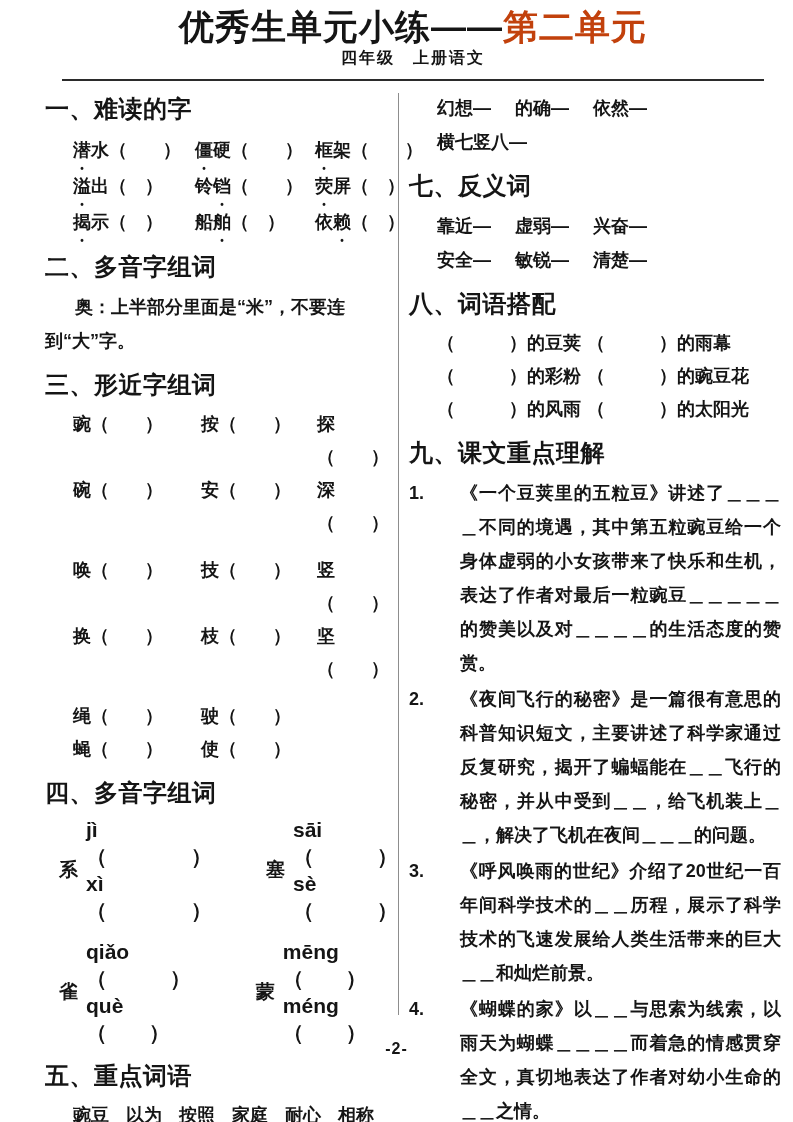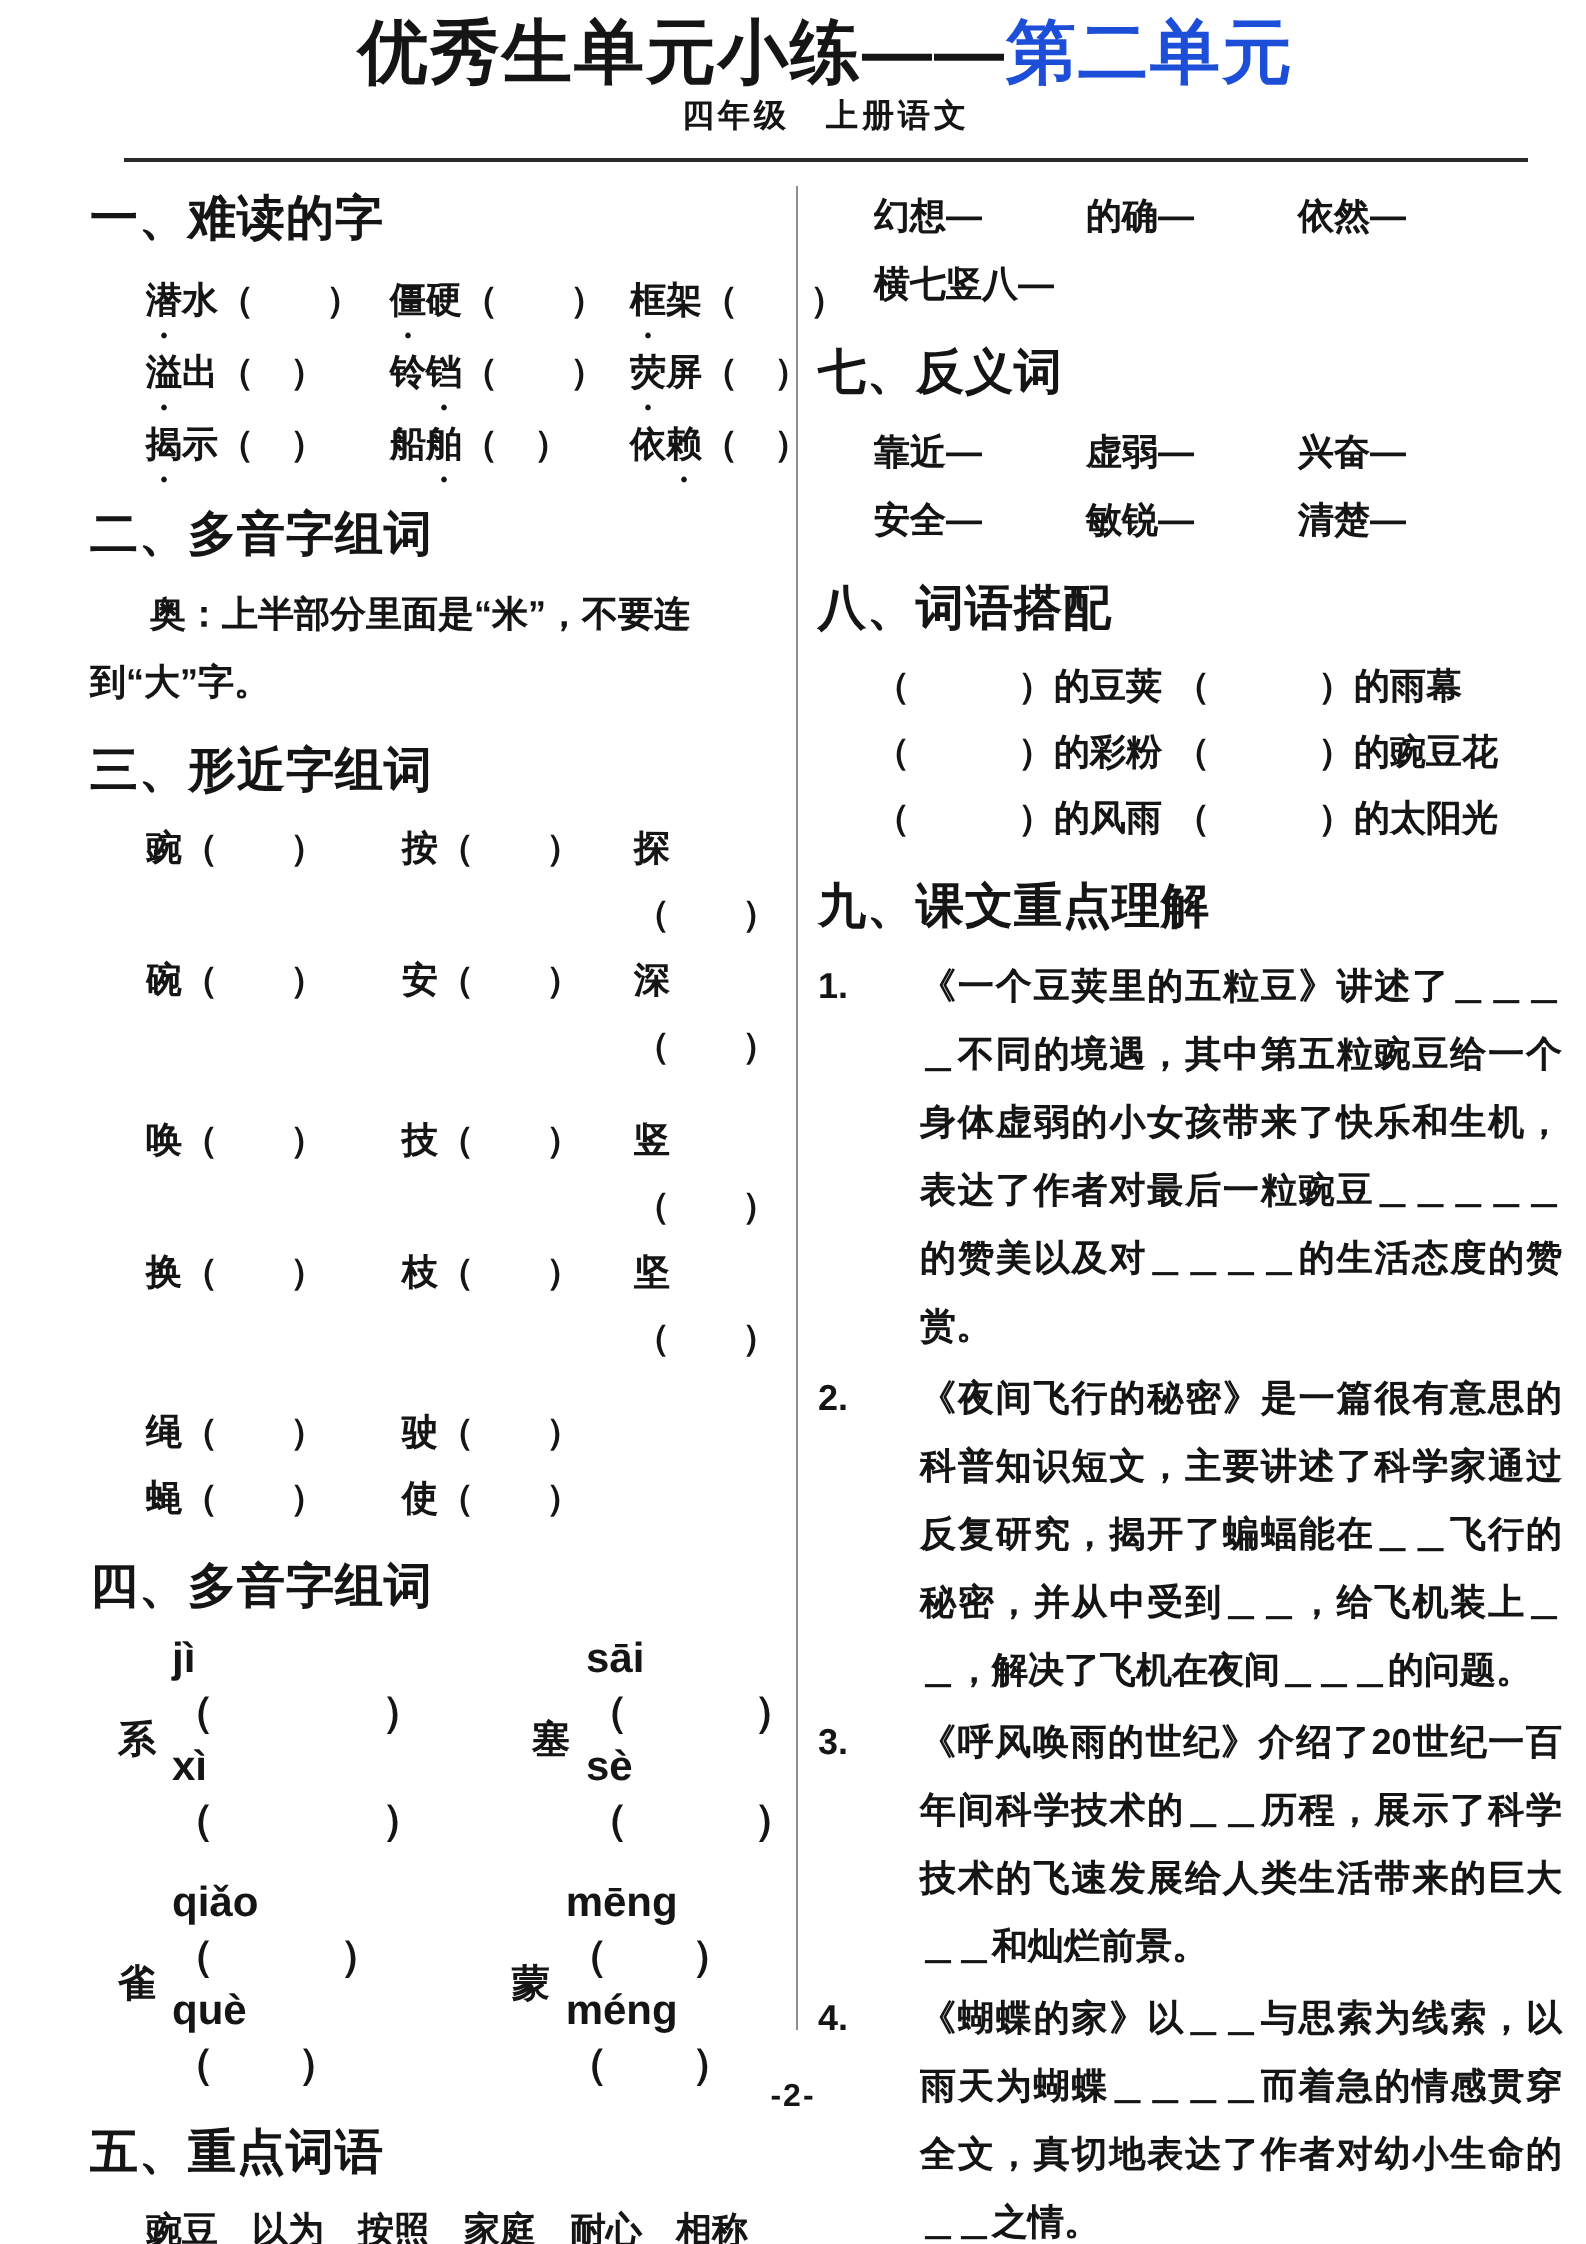--- a/index.html
+++ b/index.html
@@ -15,21 +15,21 @@
   }
   
   .title{
     text-align:center;
     font-size:35px;
     font-weight:900;
     letter-spacing:1px;
     line-height:42px;
     white-space:nowrap;
   }
-  .title .red{color:#1d4ed8;}
+  .title .red{color:#c2410c;}
   .subtitle{
     text-align:center;
     font-family:"DejaVu Serif", serif;
     font-size:16px;
     font-weight:600;
     letter-spacing:2px;
     margin-top:0;
   }
   .rule{
     border:none;
@@ -71,21 +71,21 @@
   .s3-gap{margin-top:14px;}
   
   .s4-line{display:flex;gap:54px;margin:6px 0 14px 0;}
   .poly{display:flex;align-items:center;gap:8px;}
   .poly .bigchar{font-size:19px;font-weight:800;}
   .poly .pys{display:flex;flex-direction:column;line-height:27px;font-size:21px;font-weight:700;}
   
   .s5-row{display:flex;gap:17px;line-height:33px;white-space:nowrap;}
   
   .pair-row{display:flex;gap:50px;line-height:34px;white-space:nowrap;}
-  .pair-row.tight{gap:52px;}
+  .pair-row.tight{gap:24px;}
   
   .s8-row{display:grid;grid-template-columns:150px auto;line-height:33px;white-space:nowrap;}
   
   .q-item{display:flex;margin-bottom:2px;}
   .q-num{flex:none;width:22px;font-weight:800;font-size:18px;line-height:34px;}
   .q-text{
     flex:1;min-width:0;
     font-weight:700;font-size:18px;line-height:34px;
     text-align:justify;word-break:break-all;margin-left:29px;
   }

